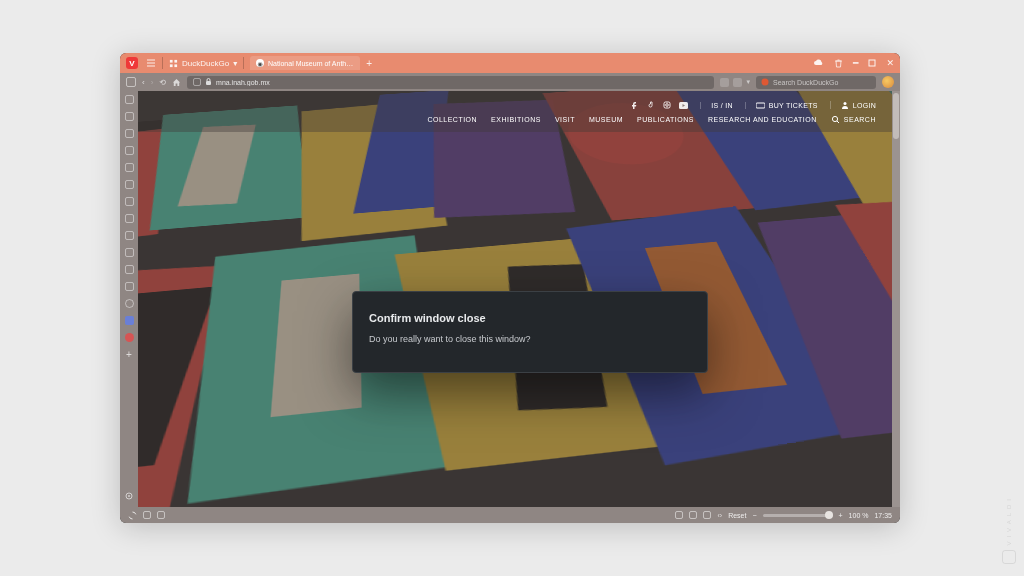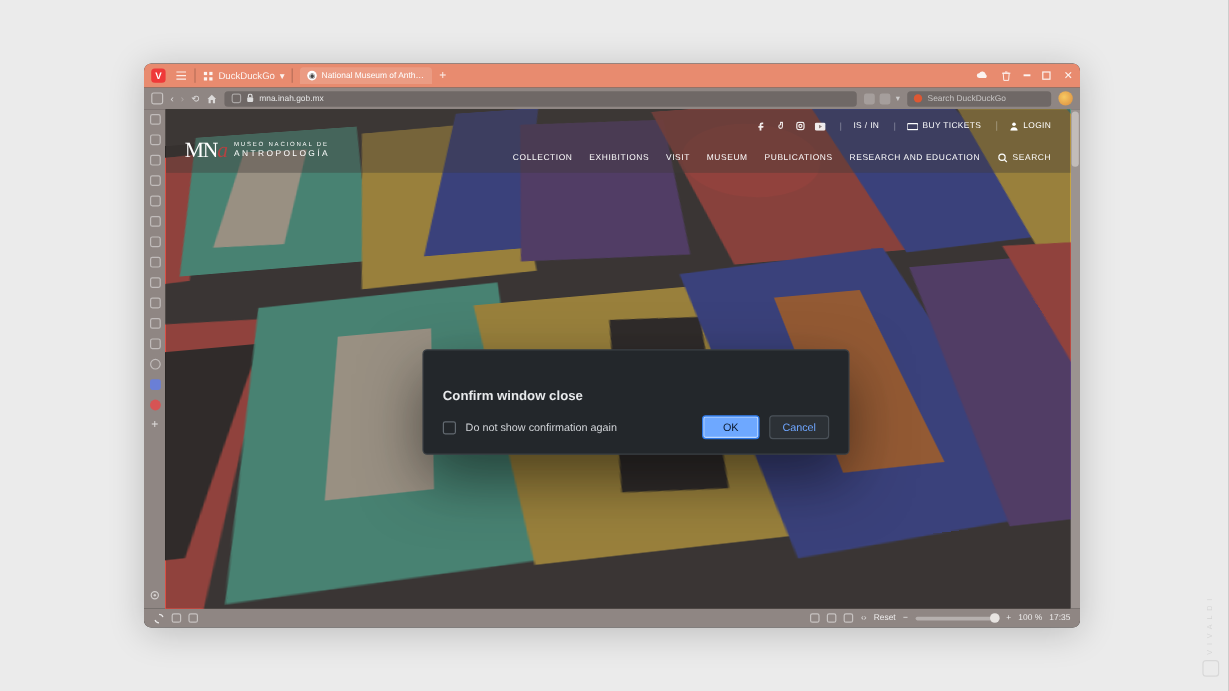--- a/index.html
+++ b/index.html
@@ -189,21 +189,21 @@
   }
 
   
   .dialog {
     position: absolute; z-index: 5;
     left: 214px; top: 200px;
     width: 356px;
     background: #23272b;
     border: 1px solid #3b4045;
     border-radius: 4px;
-    padding: 32px 16px 12px 16px;
+    padding: 20px 16px 12px 16px;
     color: #e8eaec;
     font-size: 10px;
     box-shadow: 0 20px 50px rgba(0,0,0,.5);
   }
   .dialog h3 { font-size: 11px; font-weight: 600; margin-bottom: 10px; }
   .dialog p { font-size: 9px; color: #c7cace; margin-bottom: 16px; }
   .dialog .row { display: flex; align-items: center; }
   .dialog .chk {
     width: 11px; height: 11px;
     border: 1px solid #636a71;
@@ -448,27 +448,20 @@
             <span>
               <svg width="8" height="8" viewBox="0 0 8 8">
                   <circle cx="4" cy="2.5" r="1.5" fill="#fff"></circle>
                   <path d="M1 8a3 3 0 016 0z" fill="#fff"></path>
                 </svg>
             </span>
             <span>LOGIN</span>
           </span>
         </div>
         <div class="site-main">
-          <div class="brand">
-            <span class="mark">MN<span class="a">a</span></span>
-            <span class="txt">
-              <div>MUSEO NACIONAL DE</div>
-              <div class="sub">ANTROPOLOGÍA</div>
-            </span>
-          </div>
           <span class="spacer"></span>
           <nav class="mainnav">
             <span>COLLECTION</span>
             <span>EXHIBITIONS</span>
             <span>VISIT</span>
             <span>MUSEUM</span>
             <span>PUBLICATIONS</span>
             <span>RESEARCH AND EDUCATION</span>
             <span class="srch">
               <span>
@@ -478,28 +471,21 @@
                   </svg>
               </span>
               <span>SEARCH</span>
             </span>
           </nav>
         </div>
       </div>
 
       <div class="dialog">
         <h3>Confirm window close</h3>
-        <div class="row">
-          <span class="chk"></span>
-          <span class="chklabel">Do not show confirmation again</span>
-          <span class="btns">
-            <span class="btn primary">OK</span>
-            <span class="btn">Cancel</span>
-          </span>
-        </div>
+        <p>Do you really want to close this window?</p>
       </div>
 
     </div>
 
     <div class="scrolltrack">
       <div class="thumb"></div>
     </div>
   </div>
 
   <div class="statusbar">

